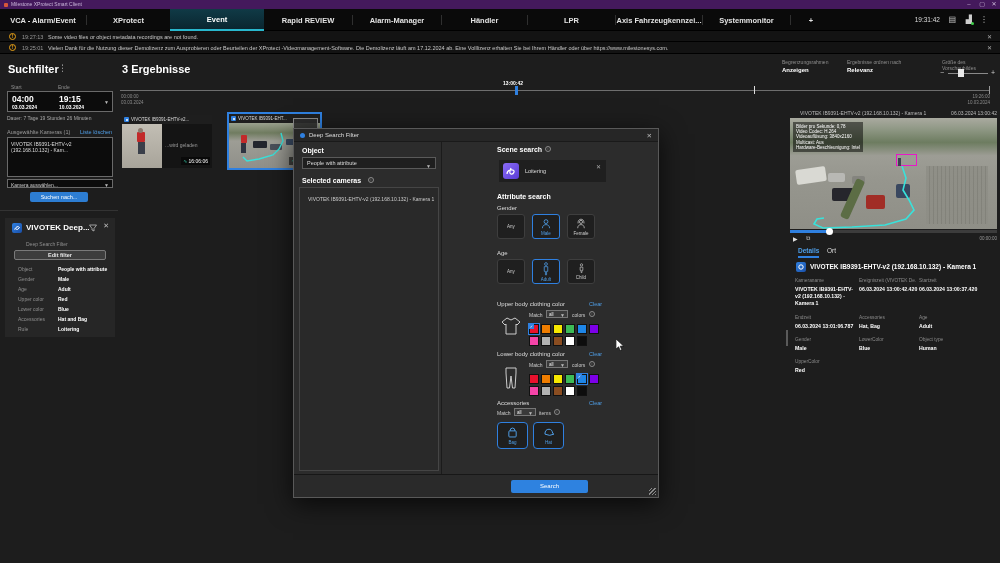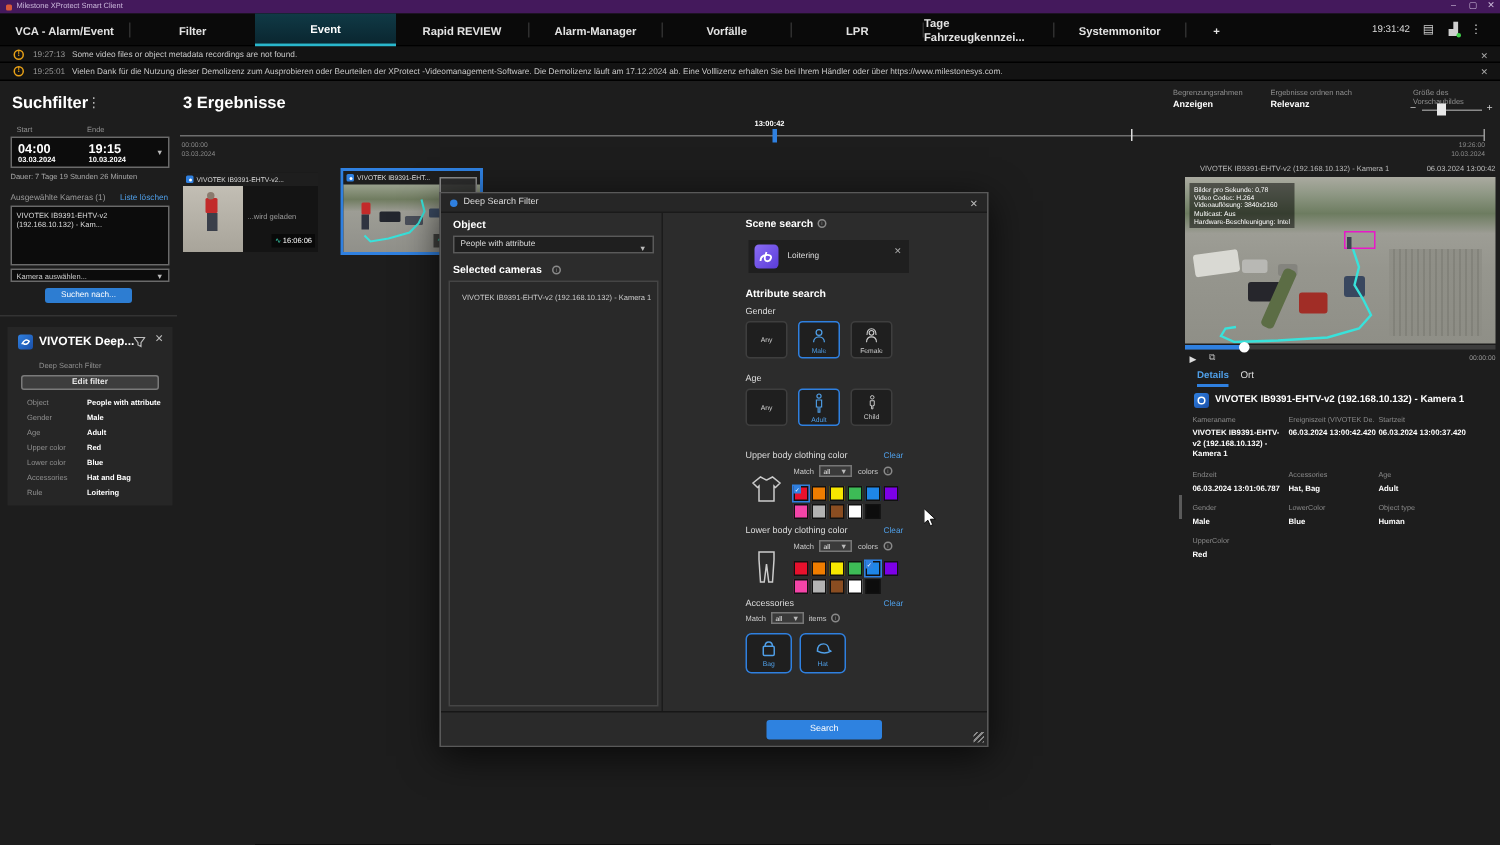--- a/index.html
+++ b/index.html
@@ -109,43 +109,43 @@
     <span class="win-btn" style="right:13px;">▢</span>
     <span class="win-btn" style="right:1px;">✕</span>
   </div>
 
   <div class="tabbar">
     <div class="tab" style="left:0;width:86px;">
         <span>VCA - Alarm/Event</span>
       </div>
     <div class="tab-sep" style="left:86px;"></div>
     <div class="tab" style="left:87px;width:83px;">
-        <span>Filter</span>
+        <span>XProtect</span>
       </div>
     <div class="tab active" style="left:170px;width:94px;">
         <span>Event</span>
       </div>
     <div class="tab" style="left:264px;width:88px;">
         <span>Rapid REVIEW</span>
       </div>
     <div class="tab-sep" style="left:352px;"></div>
     <div class="tab" style="left:353px;width:88px;">
         <span>Alarm-Manager</span>
       </div>
     <div class="tab-sep" style="left:441px;"></div>
     <div class="tab" style="left:442px;width:85px;">
-        <span>Vorfälle</span>
+        <span>Händler</span>
       </div>
     <div class="tab-sep" style="left:527px;"></div>
     <div class="tab" style="left:528px;width:87px;">
         <span>LPR</span>
       </div>
     <div class="tab-sep" style="left:615px;"></div>
     <div class="tab" style="left:616px;width:86px;">
-        <span>Tage Fahrzeugkennzei...</span>
+        <span>Axis Fahrzeugkennzei...</span>
       </div>
     <div class="tab-sep" style="left:702px;"></div>
     <div class="tab" style="left:703px;width:87px;">
         <span>Systemmonitor</span>
       </div>
     <div class="tab-sep" style="left:790px;"></div>
     <div class="tab" style="left:791px;width:40px;">
         <span>+</span>
       </div>
     <div class="clock">19:31:42</div>

